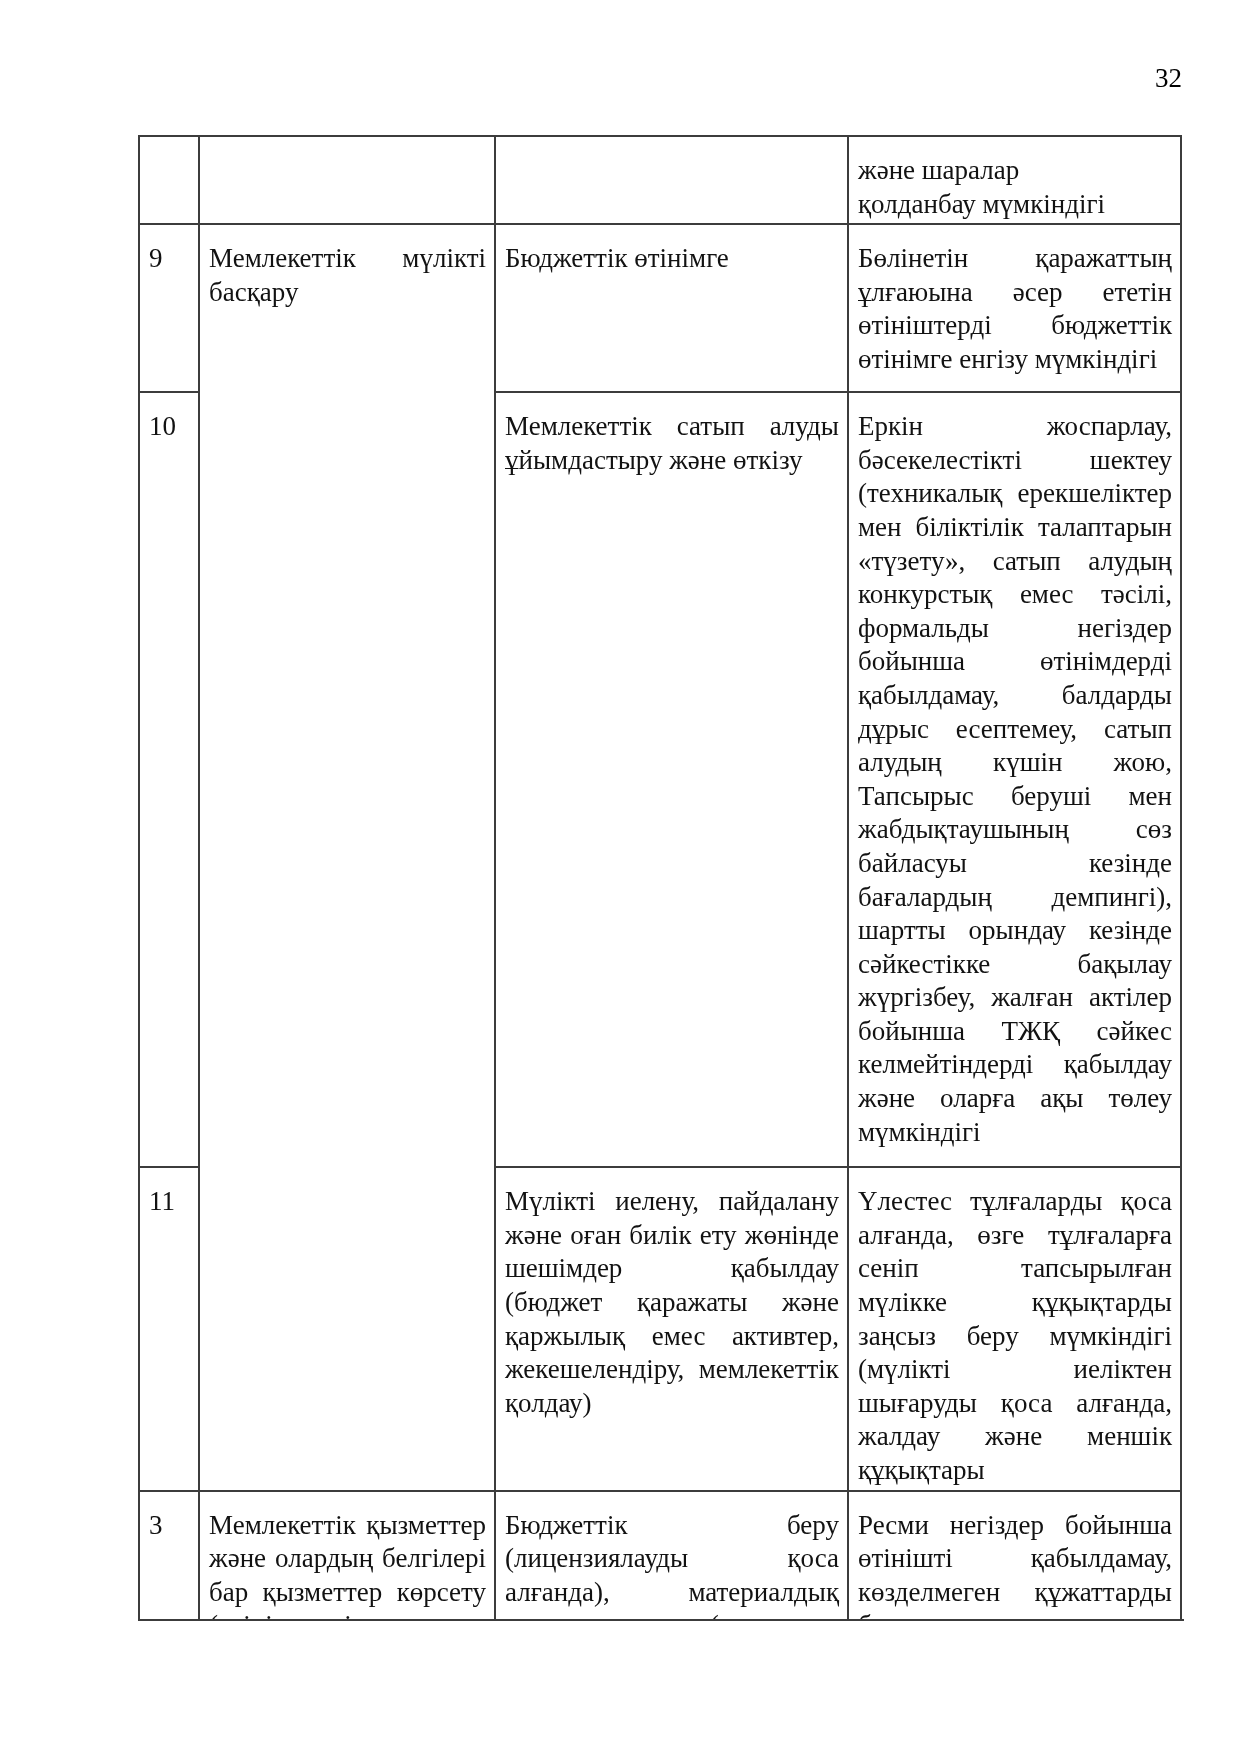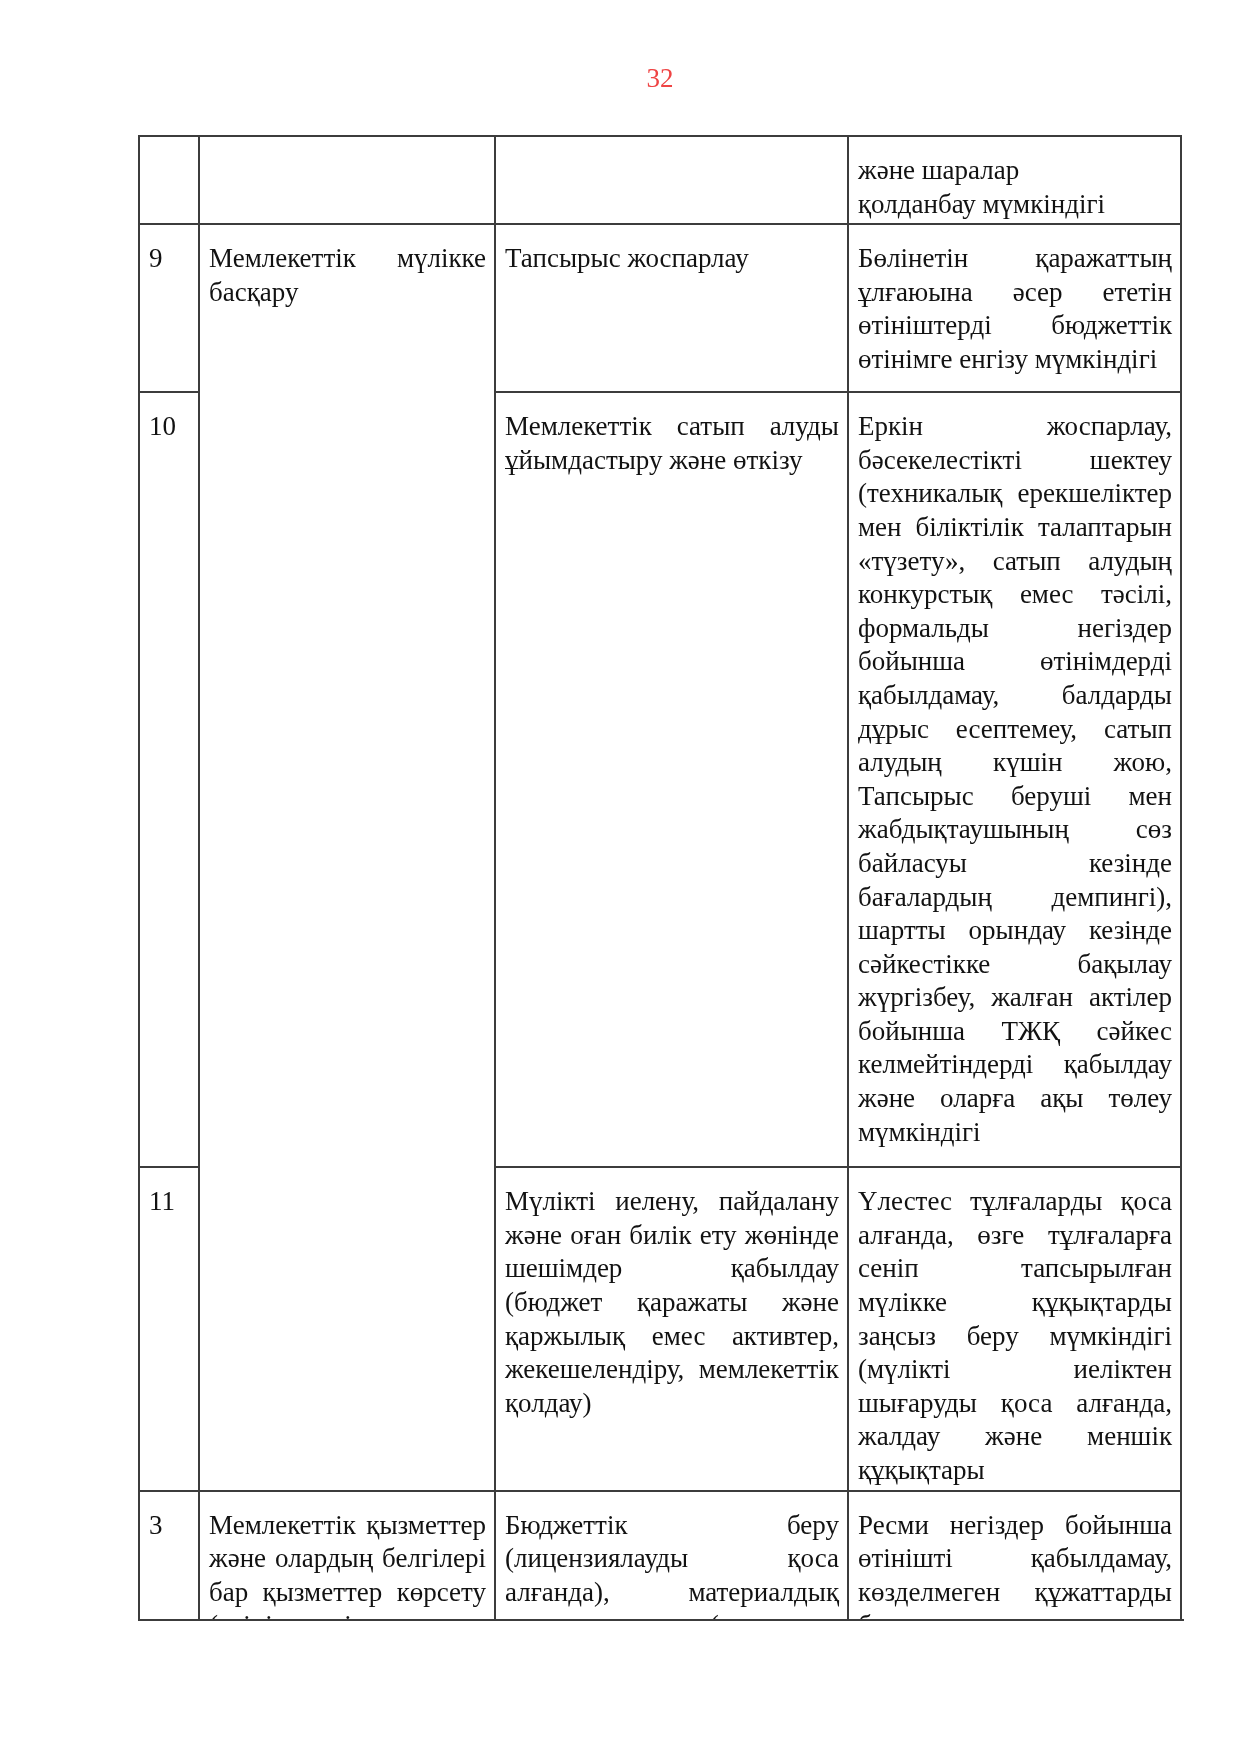--- a/index.html
+++ b/index.html
@@ -14,24 +14,24 @@
     background: #ffffff;
     font-family: "Liberation Serif", "DejaVu Serif", serif;
     color: #121212;
     overflow: hidden;
   }
   .page-number {
     position: absolute;
     top: 62px;
     left: 138px;
     width: 1044px;
-    text-align: center;
+    text-align: right;
     font-size: 27px;
     line-height: 32px;
-    color: #ef4444;
+    color: #000000;
   }
   .table-clip {
     position: absolute;
     left: 138px;
     top: 135px;
     width: 1046px;
     height: 1484px;
     overflow: hidden;
     border-bottom: 2px solid #3c3c3c; 
   }
@@ -81,22 +81,22 @@
           <tr class="row-cont">
         <td class="num-cell"></td>
         <td></td>
         <td></td>
         <td class="prewrap">және шаралар
 қолданбау мүмкіндігі</td>
       </tr>
 
       <tr class="row-9">
         <td class="num-cell">9</td>
-        <td rowspan="3">Мемлекеттік мүлікке басқару</td>
-        <td>Тапсырыс жоспарлау</td>
+        <td rowspan="3">Мемлекеттік мүлікті басқару</td>
+        <td>Бюджеттік өтінімге</td>
         <td>Бөлінетін қаражаттың ұлғаюына әсер ететін өтініштерді бюджеттік өтінімге енгізу мүмкіндігі</td>
       </tr>
 
       <tr class="row-10">
         <td class="num-cell">10</td>
         <td>Мемлекеттік сатып алуды ұйымдастыру және өткізу</td>
         <td>Еркін жоспарлау, бәсекелестікті шектеу (техникалық ерекшеліктер мен біліктілік талаптарын «түзету», сатып алудың конкурстық емес тәсілі, формальды негіздер бойынша өтінімдерді қабылдамау, балдарды дұрыс есептемеу, сатып алудың күшін жою, Тапсырыс беруші мен жабдықтаушының сөз байласуы кезінде бағалардың демпингі), шартты орындау кезінде сәйкестікке бақылау жүргізбеу, жалған актілер бойынша ТЖҚ сәйкес келмейтіндерді қабылдау және оларға ақы төлеу мүмкіндігі</td>
       </tr>
 
       <tr class="row-11">

